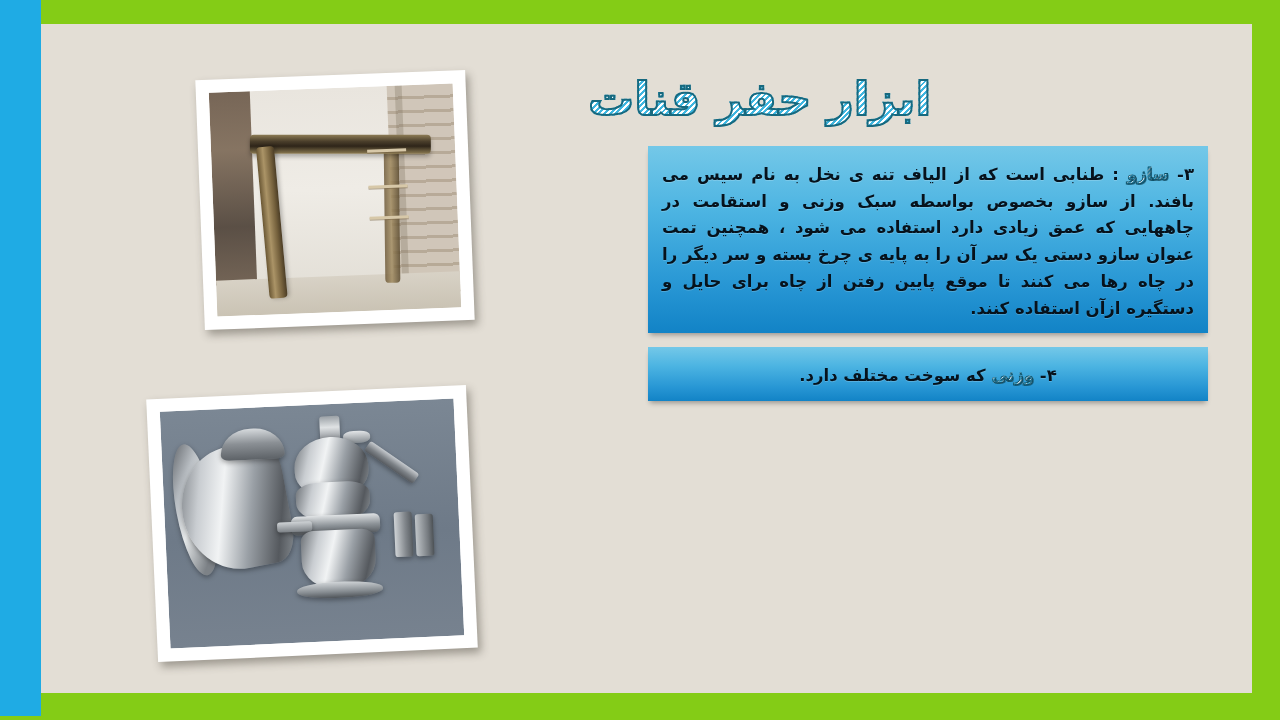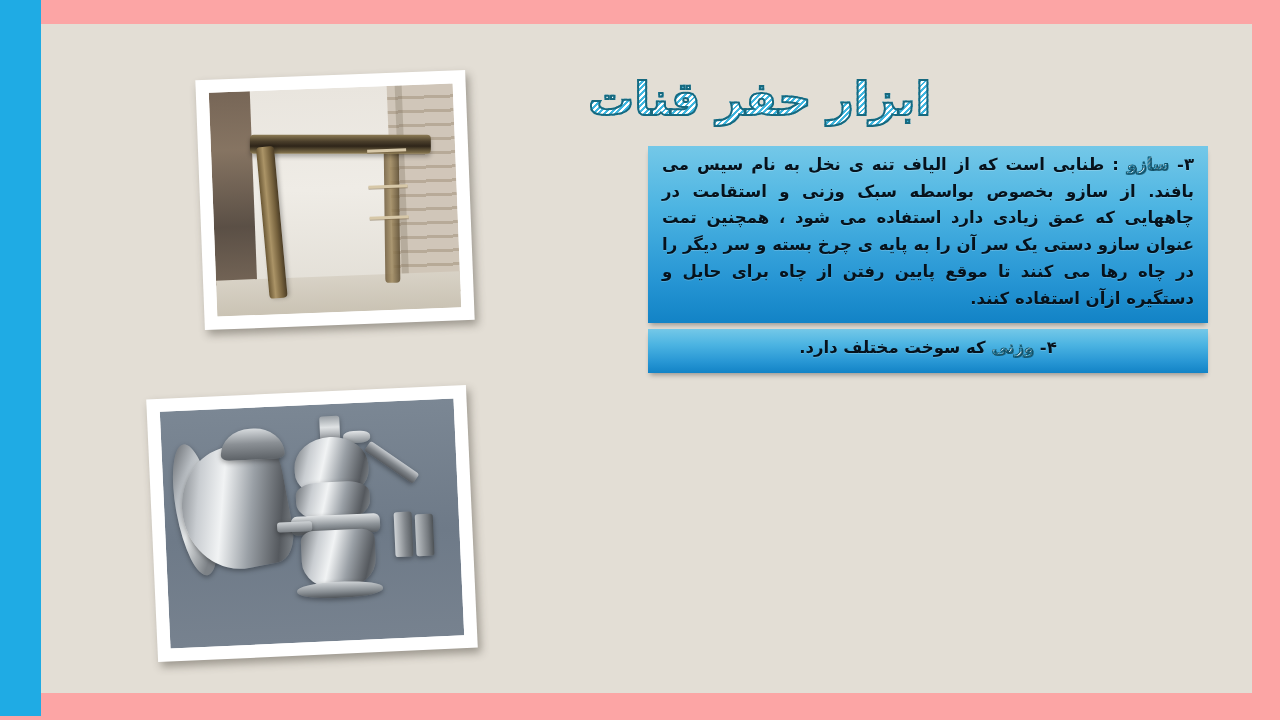--- a/index.html
+++ b/index.html
@@ -11,21 +11,21 @@
     width: 1280px;
     height: 720px;
     overflow: hidden;
     font-family: "DejaVu Sans", "Liberation Sans", sans-serif;
   }
 
   #slide {
     position: relative;
     width: 1280px;
     height: 720px;
-    background: #fca5a5;
+    background: #84cc16;
   }
 
   
   .canvas-beige {
     position: absolute;
     left: 40px;
     top: 24px;
     width: 1212px;
     height: 669px;
     background: #e3ded5;
@@ -77,22 +77,22 @@
   .blocks {
     position: absolute;
     left: 648px;
     top: 146px;
     width: 560px;
   }
   .block {
     position: relative;
     background: linear-gradient(to bottom, #74c8e8 0%, #4cb4e2 35%, #2796d4 75%, #1283c6 100%);
     box-shadow: 0 4px 5px -2px rgba(0,0,0,0.33);
-    margin-bottom: 6px;
-    padding: 6px 14px 11px 14px;
+    margin-bottom: 14px;
+    padding: 16px 14px 11px 14px;
     box-sizing: border-box;
     direction: rtl;
     text-align: right;
   }
   .block-text {
     font-family: "DejaVu Sans", "Liberation Sans", sans-serif;
     font-size: 16.5px;
     font-weight: bold;
     line-height: 1.62;
     color: #06121c;

